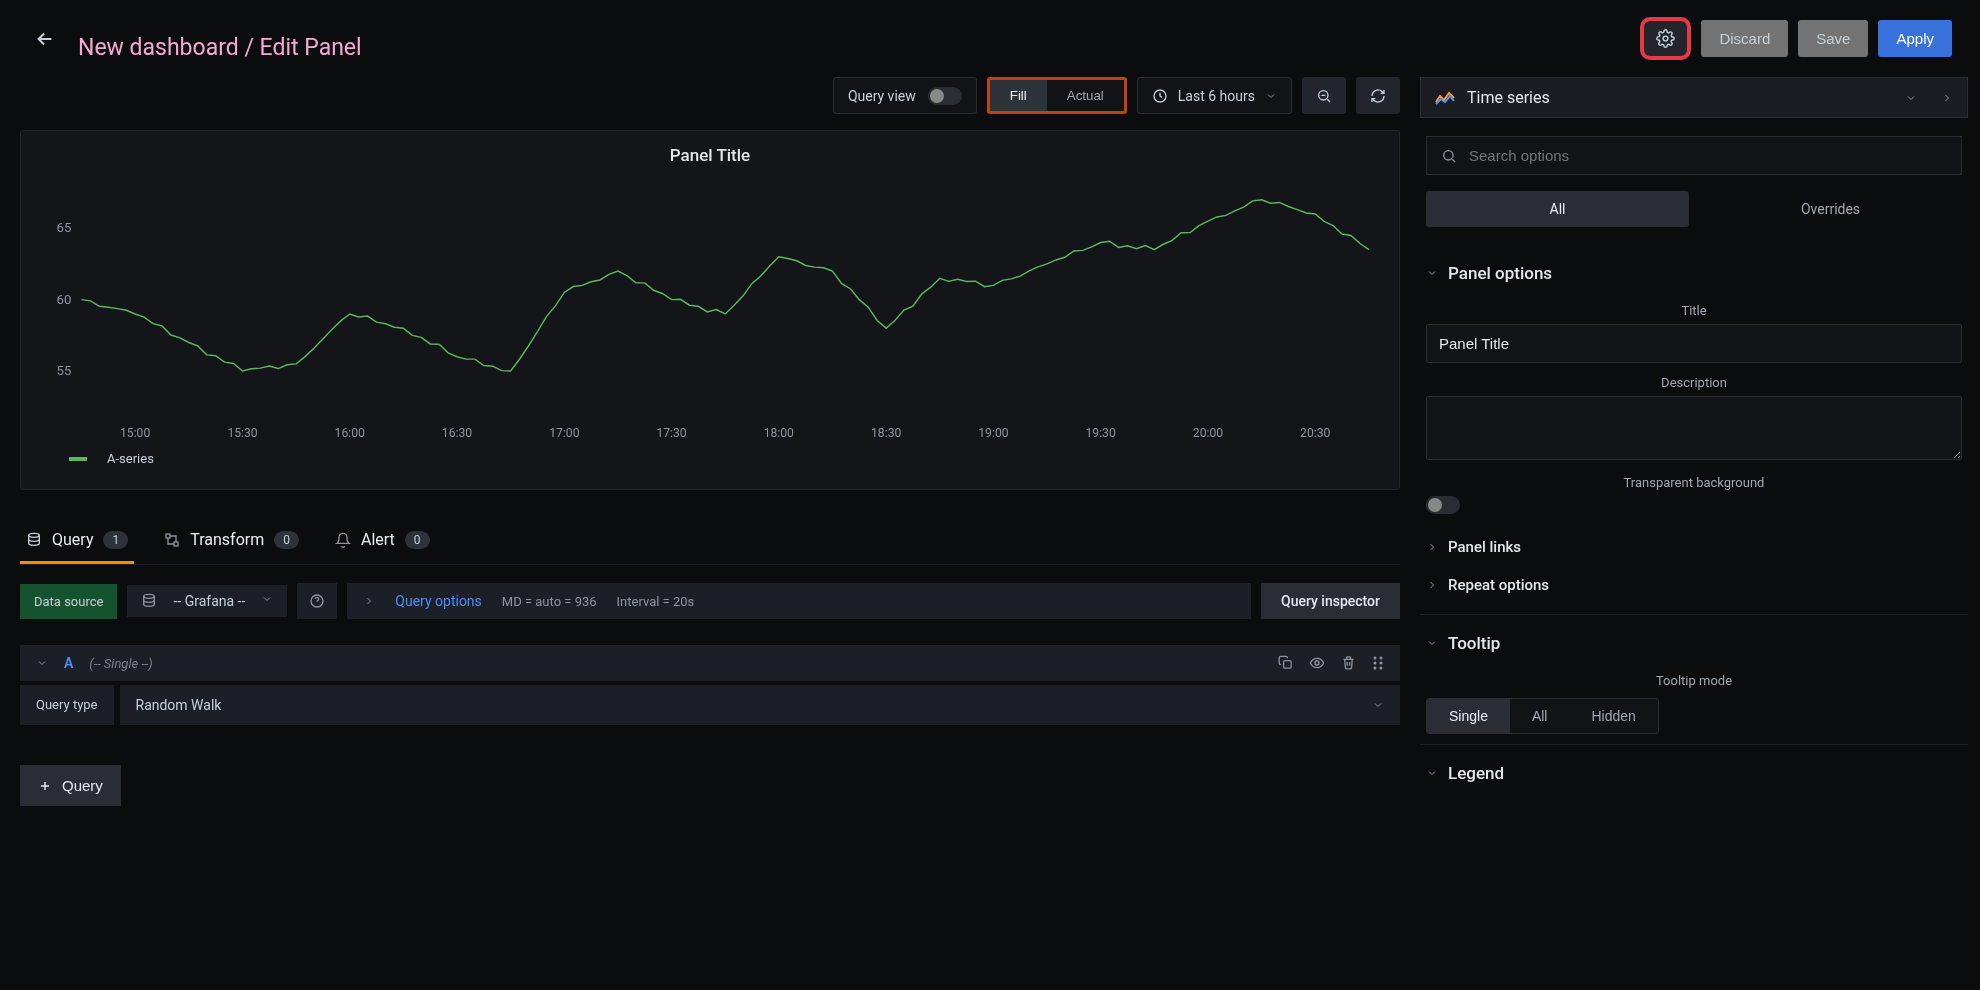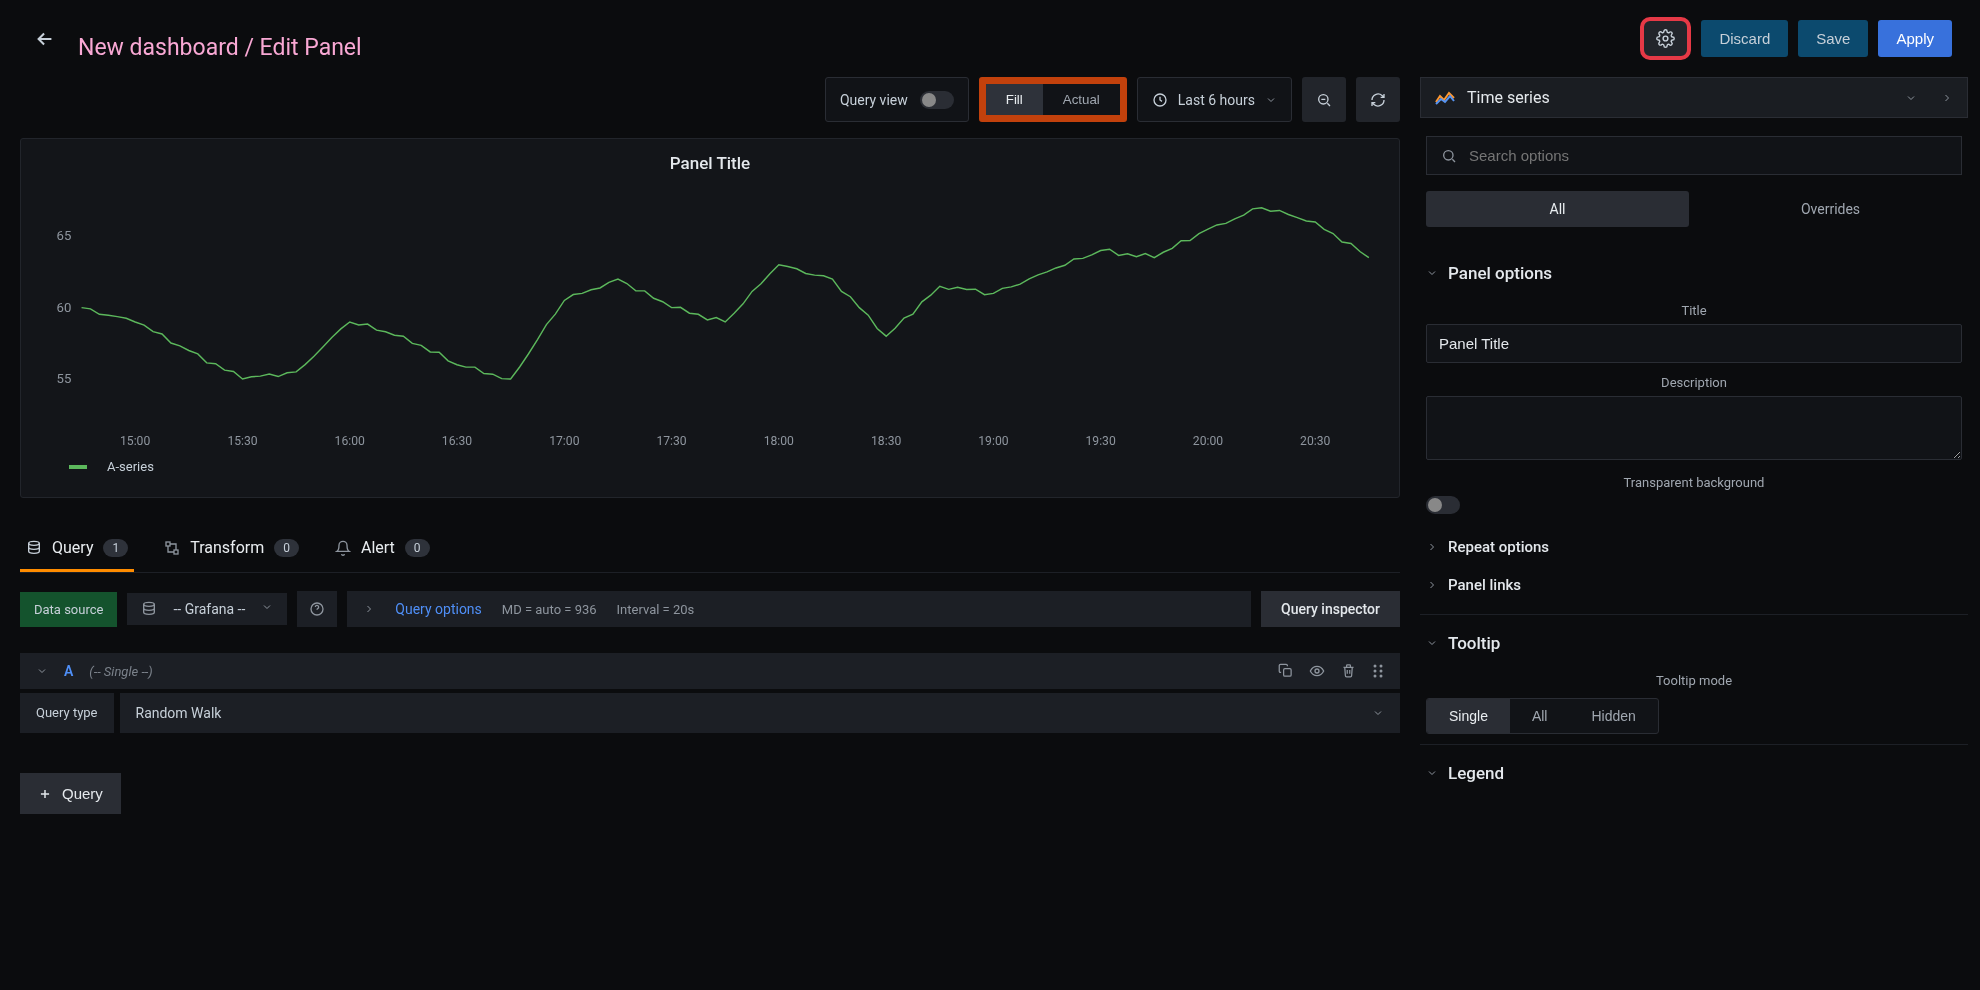--- a/index.html
+++ b/index.html
@@ -45,21 +45,21 @@
   display: flex;
   align-items: center;
   justify-content: center;
 }
 .highlighted-gear {
   border: 4px solid #e63946;
   border-radius: 10px;
   padding: 8px 12px;
 }
 .text-btn {
-  background: #0c4a6e;
+  background: #737373;
   border: none;
   color: #c7d0d9;
   padding: 10px 18px;
   border-radius: 3px;
   cursor: pointer;
   font-size: 15px;
 }
 .apply-btn {
   background: #3871dc;
   color: #fff;
@@ -95,21 +95,21 @@
   content: "";
   position: absolute;
   width: 14px; height: 14px;
   background: #888;
   border-radius: 50%;
   top: 2px; left: 2px;
 }
 .seg-group {
   display: flex;
   background: #111317;
-  border: 7px solid #c2410c;
+  border: 3px solid #c2410c;
   border-radius: 3px;
   overflow: hidden;
 }
 .seg-btn {
   padding: 8px 20px;
   color: #a0a7b0;
   cursor: pointer;
   border: none;
   background: transparent;
 }
@@ -536,27 +536,27 @@
       <div class="field-label">Title</div>
       <input class="text-input" value="Panel Title" style="">
       <div class="field-label">Description</div>
       <textarea class="textarea" style=""></textarea>
       <div class="field-label">Transparent background</div>
       <div class="toggle-switch" style="margin-bottom:14px"></div>
       <div class="sub-row">
         <svg class="chev" width="12" height="12" viewBox="0 0 24 24" fill="none" stroke="currentColor" stroke-width="2">
             <path d="M9 6l6 6-6 6"></path>
           </svg>
+        <span class="sub-row-title">Panel links</span>
+      </div>
+      <div class="sub-row">
+        <svg class="chev" width="12" height="12" viewBox="0 0 24 24" fill="none" stroke="currentColor" stroke-width="2">
+            <path d="M9 6l6 6-6 6"></path>
+          </svg>
         <span class="sub-row-title">Repeat options</span>
-      </div>
-      <div class="sub-row">
-        <svg class="chev" width="12" height="12" viewBox="0 0 24 24" fill="none" stroke="currentColor" stroke-width="2">
-            <path d="M9 6l6 6-6 6"></path>
-          </svg>
-        <span class="sub-row-title">Panel links</span>
       </div>
     </div>
 
     <div class="section">
       <div class="section-header">
         <svg class="chev" width="12" height="12" viewBox="0 0 24 24" fill="none" stroke="currentColor" stroke-width="2">
             <path d="M6 9l6 6 6-6"></path>
           </svg>
         <span class="section-title">Tooltip</span>
       </div>

